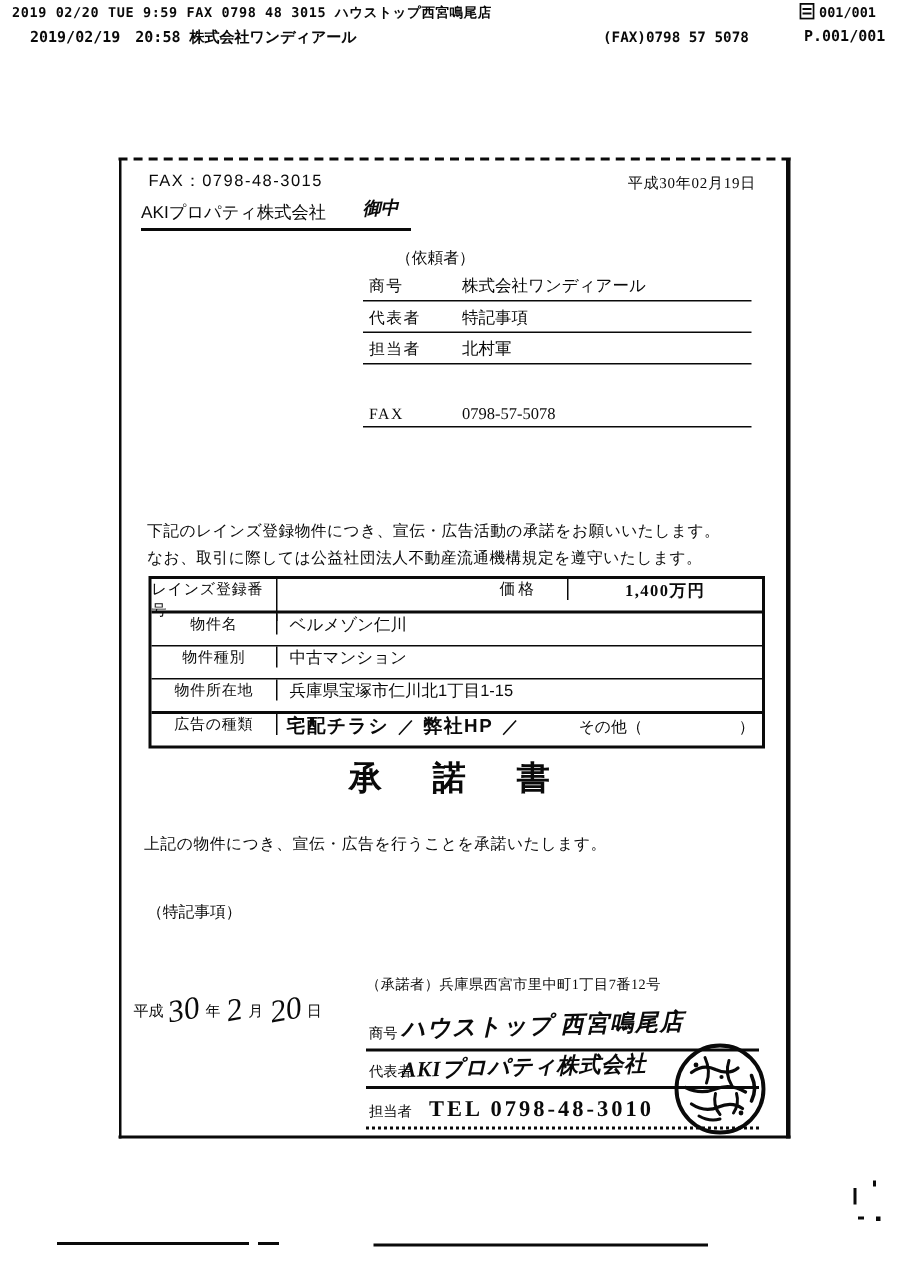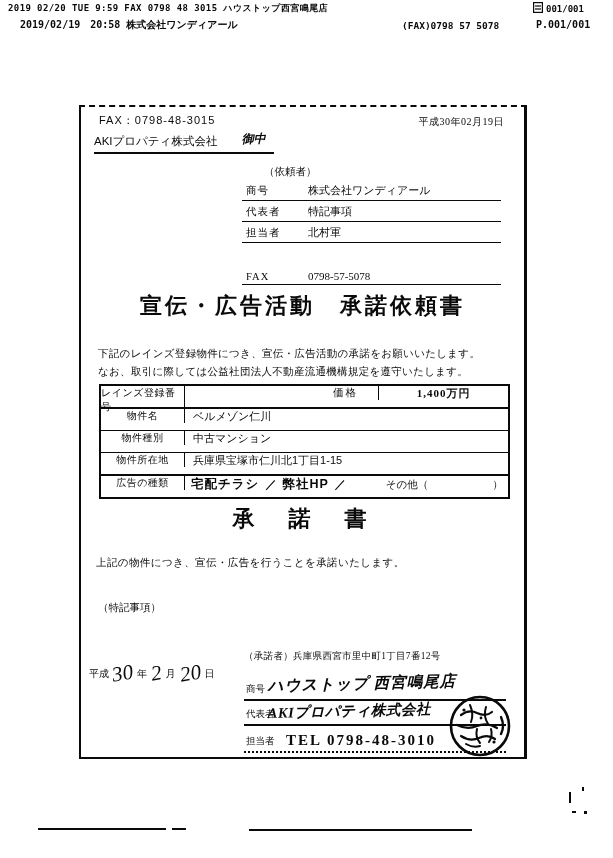--- a/index.html
+++ b/index.html
@@ -133,21 +133,20 @@
     </div>
     <div class="abs req-row" id="req-row-2">
       <span class="rl">担当者</span>
       <span class="rv">北村軍</span>
     </div>
     <div class="abs req-row" id="req-row-4">
       <span class="rl">FAX</span>
       <span class="rv">0798-57-5078</span>
     </div>
 
-    <div class="abs" id="req-title">宣伝・広告活動　承諾依頼書</div>
     <div class="abs" id="req-body1">下記のレインズ登録物件につき、宣伝・広告活動の承諾をお願いいたします。</div>
     <div class="abs" id="req-body2">なお、取引に際しては公益社団法人不動産流通機構規定を遵守いたします。</div>
 
     <div class="abs" id="ptable">
       <div class="trow">
         <div class="tc c-label">レインズ登録番号</div>
         <div class="tc c-blank"></div>
         <div class="tc c-price-label">価格</div>
         <div class="tc c-price-value">1,400万円</div>
       </div>

